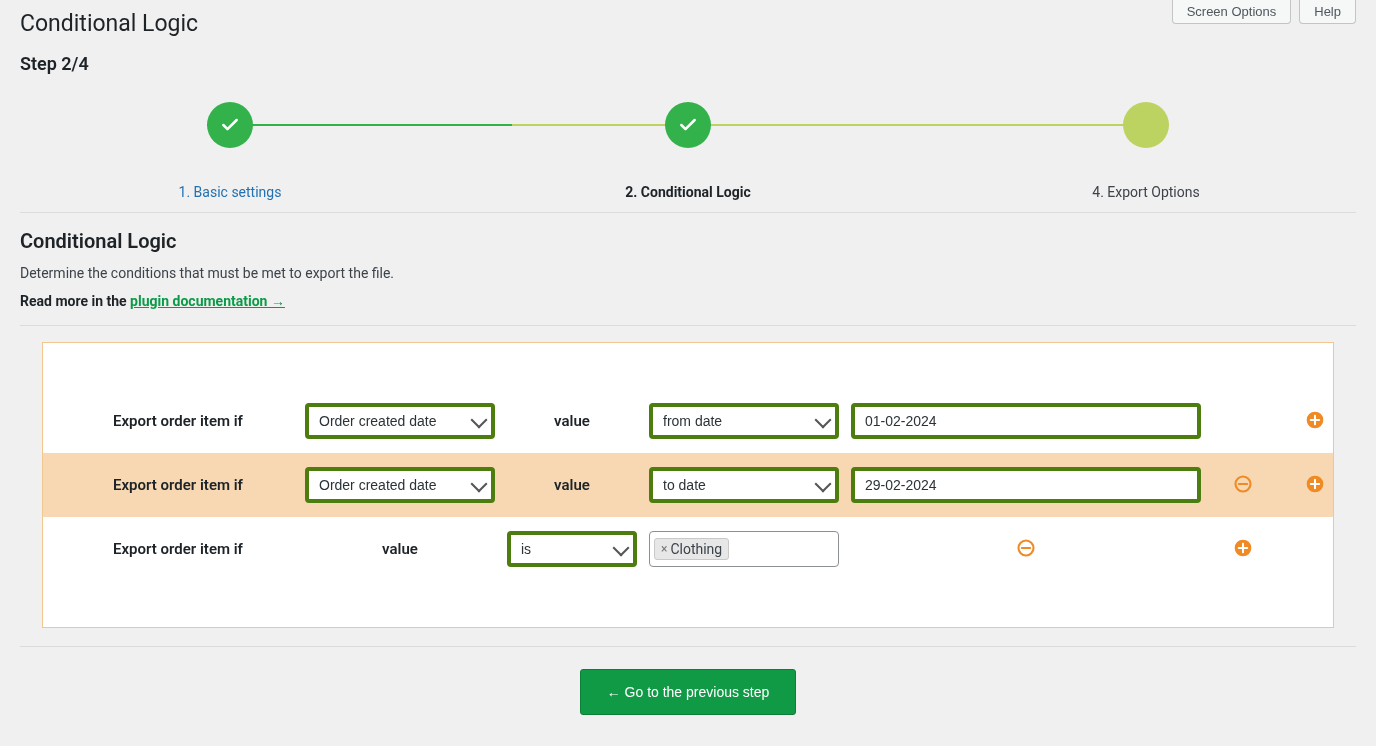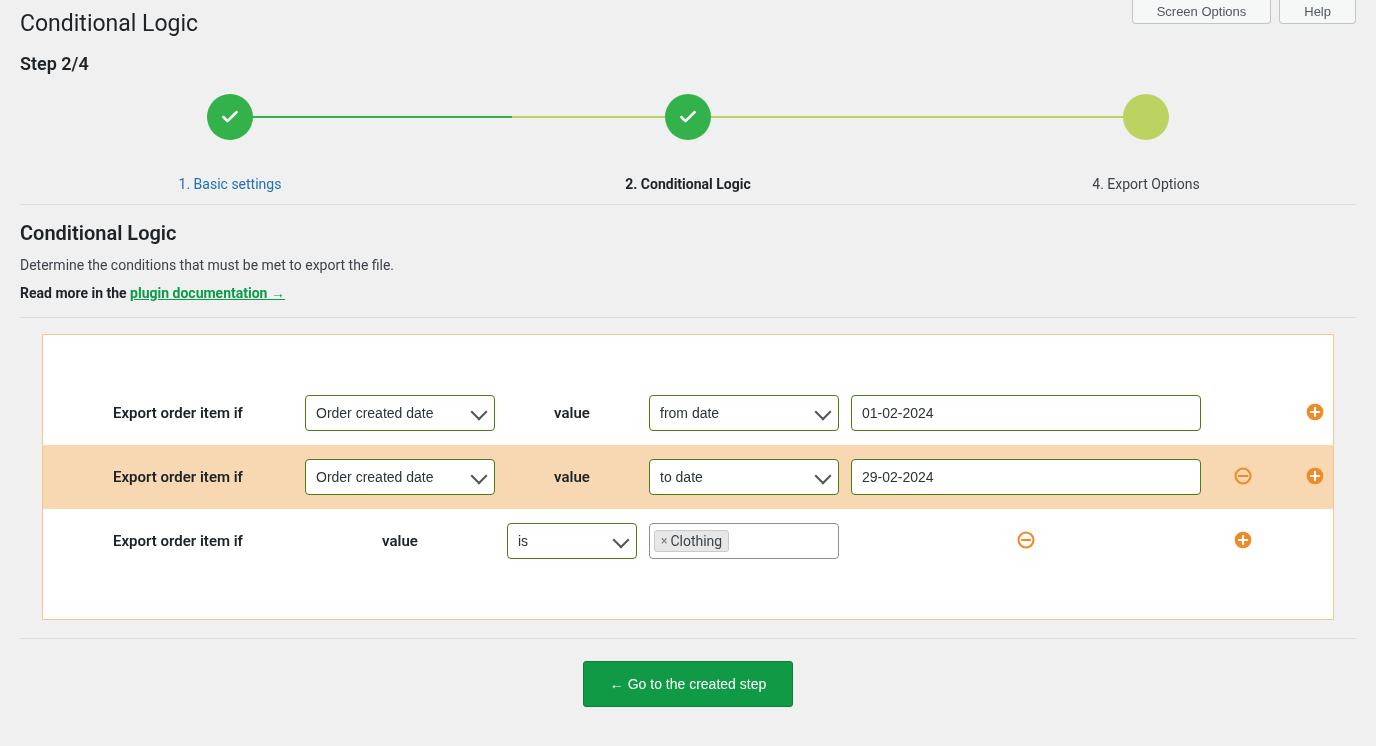--- a/index.html
+++ b/index.html
@@ -25,28 +25,28 @@
   }
   .top-buttons {
     display: flex;
     gap: 8px;
   }
   .top-btn {
     background: #f6f7f7;
     border: 1px solid #c3c4c7;
     border-top: none;
     color: #50575e;
-    padding: 4px 24px;
+    padding: 4px 14px;
     font-size: 13px;
     border-radius: 0 0 4px 4px;
   }
   h2.step-title {
     font-size: 18px;
     font-weight: 600;
-    margin-bottom: 20px;
+    margin-bottom: 28px;
   }
   
   .stepper {
     display: flex;
     justify-content: space-between;
     align-items: flex-start;
     margin: 0 120px 12px 120px;
     position: relative;
   }
   .step-node {
@@ -139,21 +139,21 @@
     font-weight: 600;
     text-align: center;
   }
   .select-wrap, .input-wrap {
     position: relative;
   }
   .select-wrap select, .input-wrap input {
     width: 100%;
     height: 36px;
     padding: 0 28px 0 10px;
-    border: 1px solid #4d7c0f;
+    border: 4px solid #4d7c0f;
     border-radius: 4px;
     background: #fff;
     font-size: 14px;
     color: #2c3338;
     appearance: none;
   }
   .select-wrap::after {
     content: '';
     position: absolute;
     right: 10px;
@@ -376,15 +376,15 @@
             </svg>
         </span>
       </div>
     </div>
 
   </div>
 
   <hr class="divider" style="margin-top:18px;">
 
   <div class="footer-btns">
-    <button class="btn btn-prev">← Go to the created step</button>
+    <button class="btn btn-prev">← Go to the previous step</button>
   </div>
 </div>
 
 </body></html>

